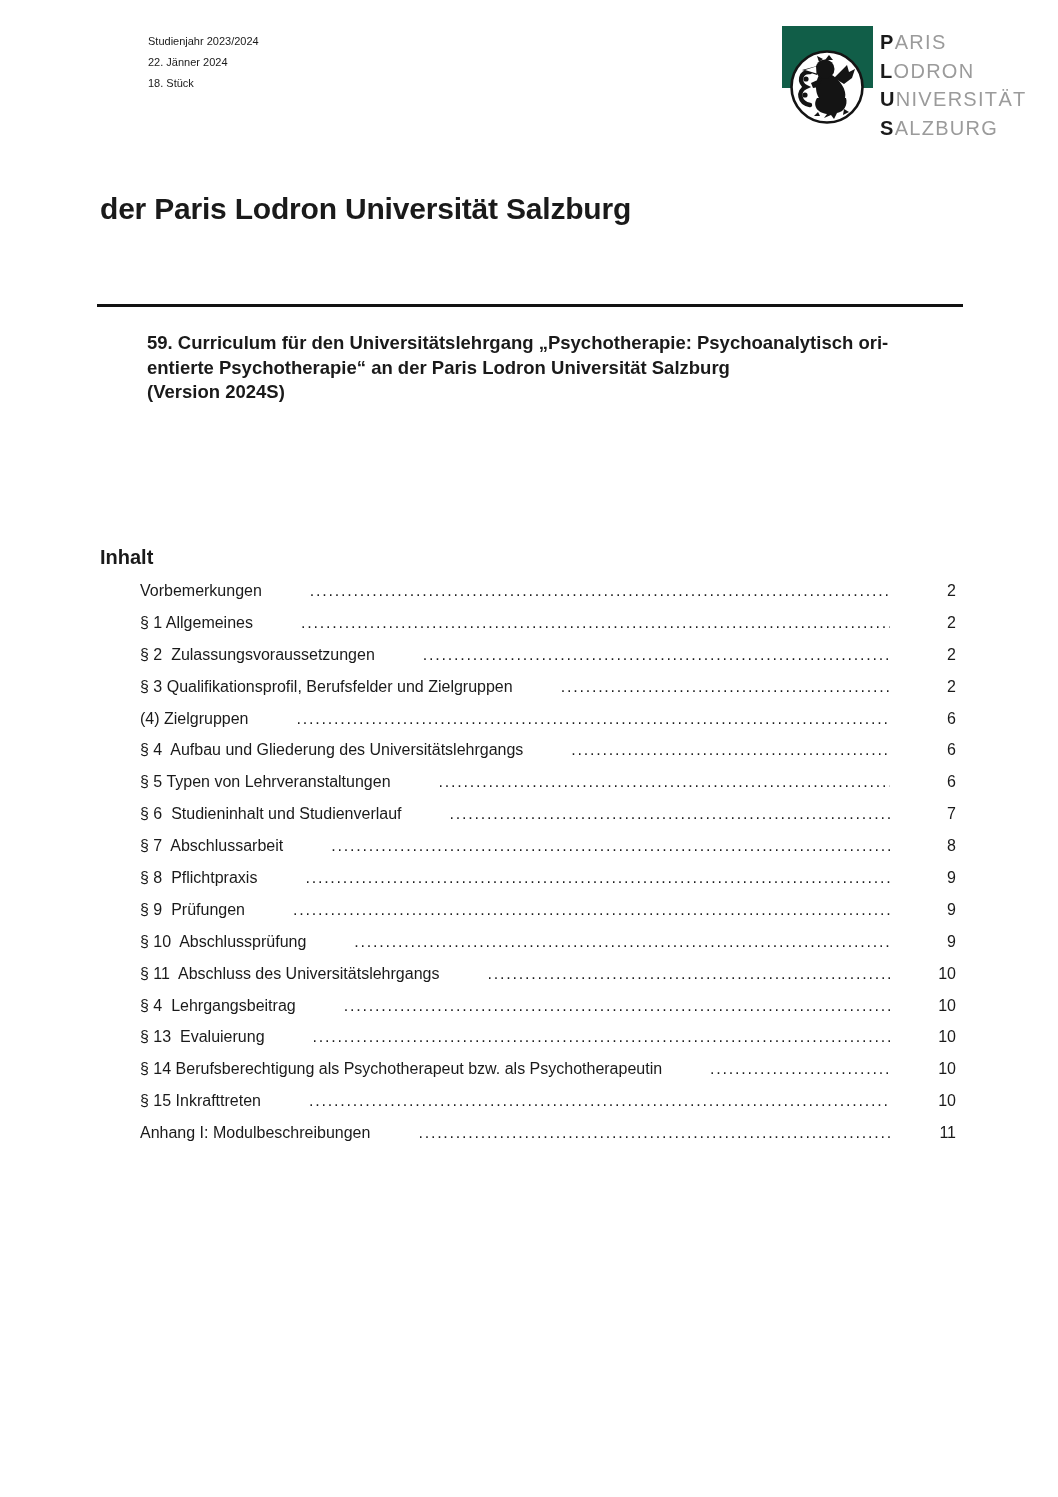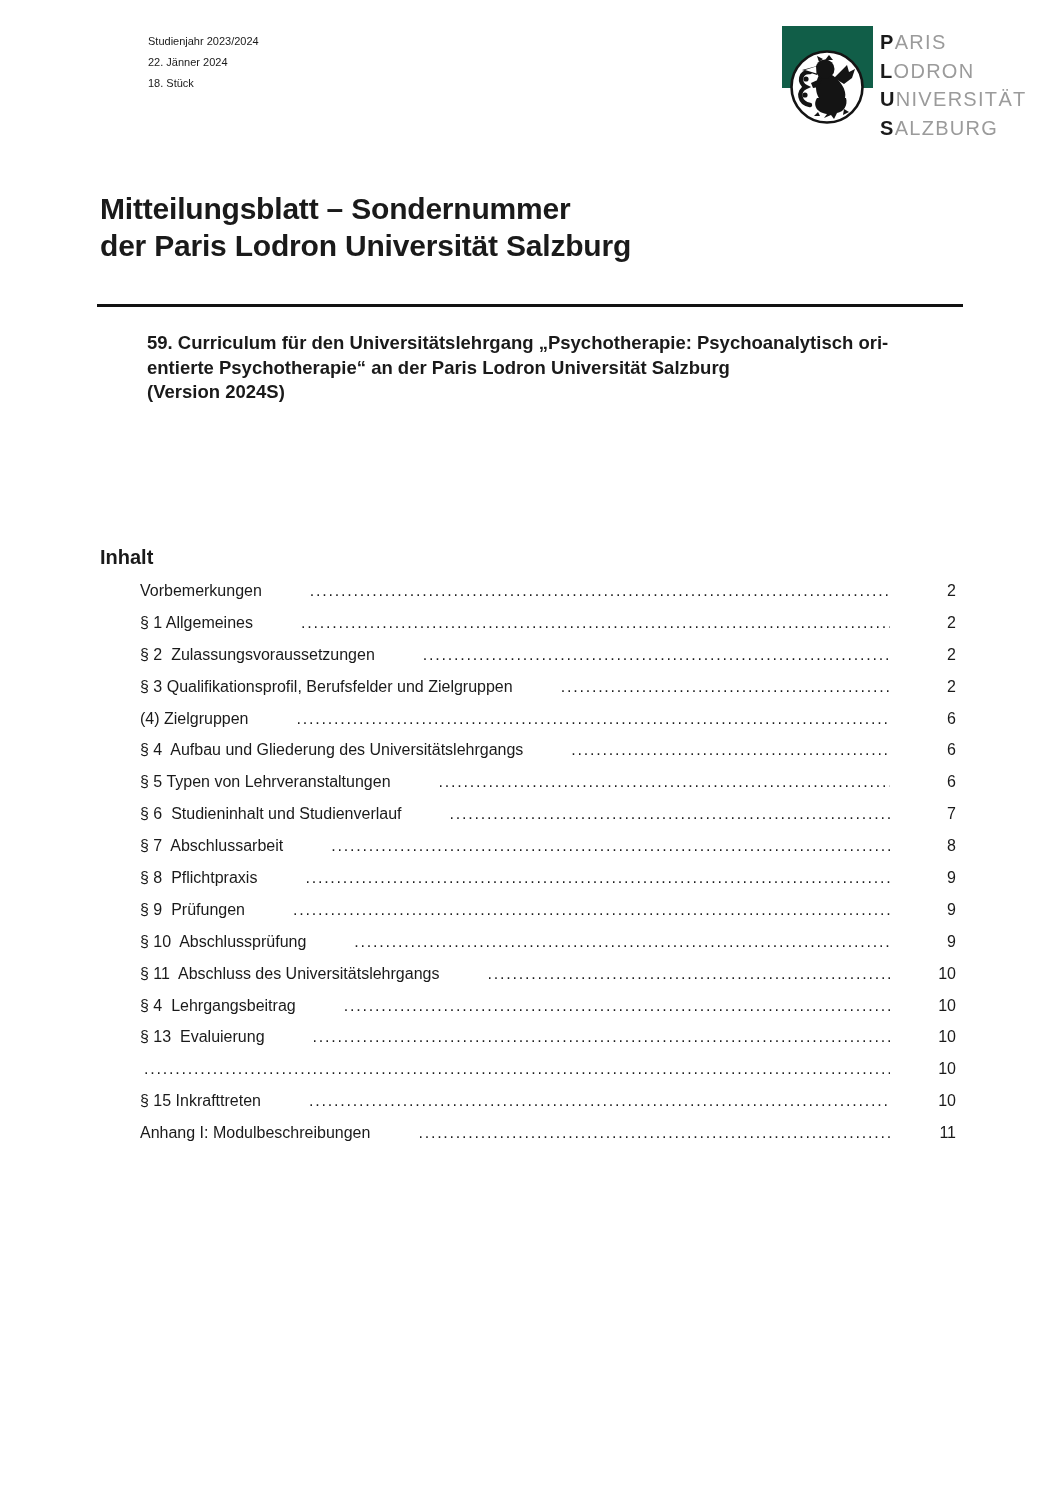--- a/index.html
+++ b/index.html
@@ -73,21 +73,20 @@
   </svg>
 </div>
 <div class="abs logo-wordmark">
     <div><b>P</b><span>ARIS</span></div>
     <div><b>L</b><span>ODRON</span></div>
     <div><b>U</b><span>NIVERSITÄT</span></div>
     <div><b>S</b><span>ALZBURG</span></div>
   </div>
 
 <div class="abs page-title">
-    <div>Mitteilungsblatt – Sondernummer</div>
     <div>der Paris Lodron Universität Salzburg</div>
   </div>
 
 <div class="abs divider-rule"></div>
 
 <div class="abs section-heading">
     <div>59. Curriculum für den Universitätslehrgang „Psychotherapie: Psychoanalytisch ori-</div>
     <div>entierte Psychotherapie“ an der Paris Lodron Universität Salzburg</div>
     <div>(Version 2024S)</div>
   </div>
@@ -178,20 +177,21 @@
     <span class="toc-page">10</span>
   </div>
 
   <div class="toc-row">
     <span class="toc-label">§ 13  Evaluierung</span>
     <span class="toc-dots">................................................................................................................................................................................................................................................</span>
     <span class="toc-page">10</span>
   </div>
 
   <div class="toc-row">
+    <span class="toc-label">§ 14 Berufsberechtigung als Psychotherapeut bzw. als Psychotherapeutin</span>
     <span class="toc-dots">................................................................................................................................................................................................................................................</span>
     <span class="toc-page">10</span>
   </div>
 
   <div class="toc-row">
     <span class="toc-label">§ 15 Inkrafttreten</span>
     <span class="toc-dots">................................................................................................................................................................................................................................................</span>
     <span class="toc-page">10</span>
   </div>
 

